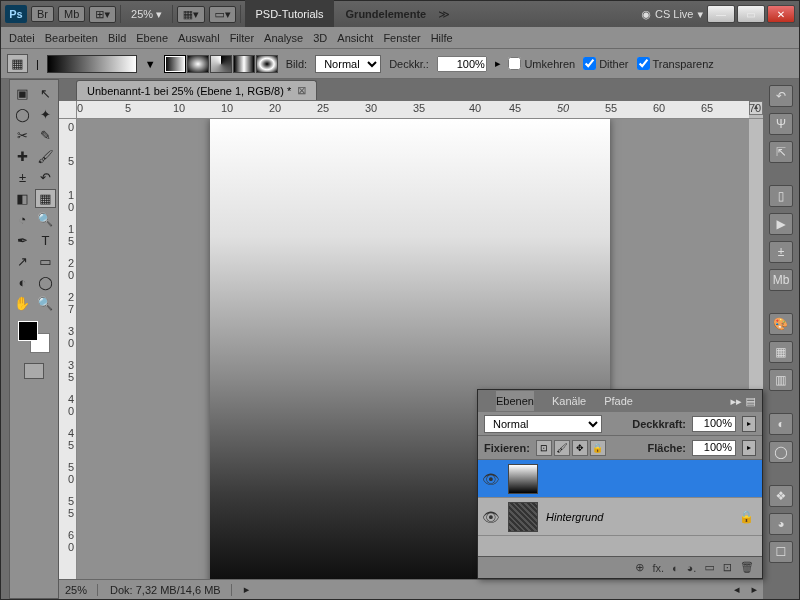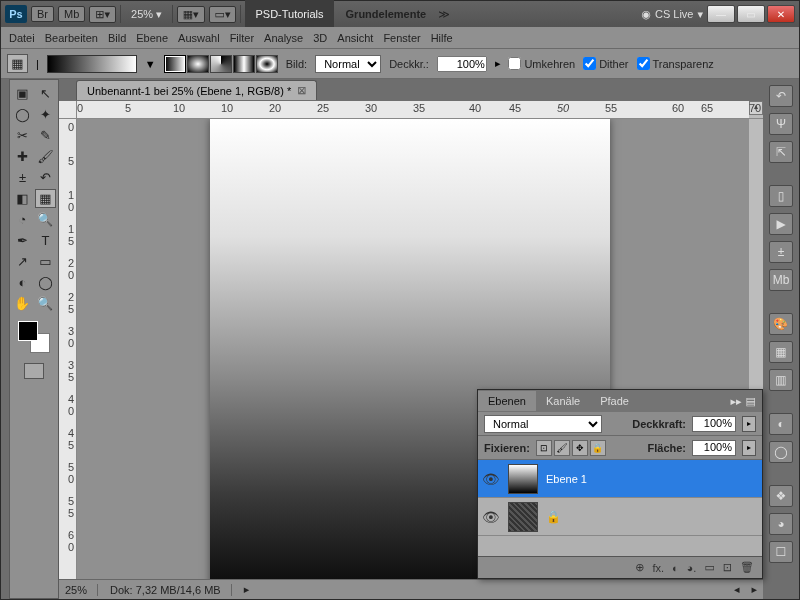--- a/index.html
+++ b/index.html
@@ -52,21 +52,21 @@
 .ruler-v span { display: block; height: 34px; text-align: right; padding-right: 2px; }
 .canvas { flex: 1; background: #909090; position: relative; overflow: hidden; }
 .page { position: absolute; left: 133px; top: 0; width: 400px; height: 470px; background: linear-gradient(to bottom, #fff 0%, #e0e0e0 25%, #8a8a8a 55%, #3a3a3a 80%, #0a0a0a 100%); box-shadow: 0 0 8px rgba(0,0,0,0.5); }
 .statusbar { height: 20px; background: #909090; border-top: 1px solid #666; display: flex; align-items: center; padding: 0 6px; gap: 12px; color: #222; font-size: 10px; }
 .statusbar .field { border-right: 1px solid #666; padding-right: 10px; }
 .rightdock { width: 36px; background: #6e6e6e; display: flex; flex-direction: column; align-items: center; padding: 6px 0; gap: 6px; }
 .rightdock .ic { width: 24px; height: 22px; background: #888; border: 1px solid #4a4a4a; border-radius: 2px; display: flex; align-items: center; justify-content: center; color: #ddd; font-size: 12px; }
 .rightdock .gap { height: 10px; }
 .layerspanel { position: absolute; left: 477px; top: 389px; width: 286px; height: 190px; background: #8c8c8c; border: 1px solid #2a2a2a; box-shadow: 2px 2px 6px rgba(0,0,0,0.4); display: flex; flex-direction: column; }
 .layerspanel .ptabs { height: 22px; background: #747474; display: flex; align-items: center; }
-.layerspanel .ptab { padding: 4px 10px; color: #ddd; }
+.layerspanel .ptab { padding: 4px 0; color: #ddd; margin-left: 18px; }
 .layerspanel .ptab.act { background: #8c8c8c; color: #111; }
 .layerspanel .ptabright { margin-left: auto; display: flex; gap: 4px; padding-right: 6px; color: #ddd; font-size: 10px; }
 .layerspanel .row { height: 24px; display: flex; align-items: center; padding: 0 6px; gap: 6px; border-bottom: 1px solid #6a6a6a; }
 .layerspanel .row select { background: #fff; border: 1px solid #666; height: 18px; width: 118px; padding: 0 4px; }
 .layerspanel .row .lbl { color: #222; font-weight: bold; }
 .layerspanel .row .pct { width: 44px; height: 16px; background: #fff; border: 1px solid #666; text-align: right; padding-right: 3px; }
 .layerspanel .row .arrowbtn { width: 14px; height: 16px; background: #b5b5b5; border: 1px solid #555; text-align: center; font-size: 8px; line-height: 14px; }
 .layerspanel .locks { display: flex; gap: 2px; }
 .layerspanel .lockic { width: 16px; height: 16px; border: 1px solid #666; background: #b0b0b0; font-size: 9px; text-align: center; line-height: 14px; }
 .layerspanel .list { flex: 1; background: #b0b0b0; overflow: auto; }
@@ -227,40 +227,40 @@
               <span style="left: 96px;">10</span>
               <span style="left: 144px;">10</span>
               <span style="left: 192px;">20</span>
               <span style="left: 240px;">25</span>
               <span style="left: 288px;">30</span>
               <span style="left: 336px;">35</span>
               <span style="left: 384px; margin-left: 8px;">40</span>
               <span style="left: 432px;">45</span>
               <span style="left: 480px; font-style: italic;">50</span>
               <span style="left: 528px;">55</span>
-              <span style="left: 595px;">60</span>
+              <span style="left: 576px;">60</span>
               <span style="left: 624px;">65</span>
               <span style="left: 672px;">70</span>
             </div>
           <div class="sbarrow">
               <div class="arr">▴</div>
             </div>
         </div>
         <div class="ruler-body">
           <div class="ruler-v" id="vmarks">
               <span>0</span>
               <span>5</span>
               <span>1
 0</span>
               <span>1
 5</span>
               <span>2
 0</span>
               <span>2
-5</span>
+7</span>
               <span>3
 0</span>
               <span>3
 5</span>
               <span>4
 0</span>
               <span>4
 5</span>
               <span>5
 0</span>
@@ -338,25 +338,25 @@
     </div>
     <span style="flex:1"></span>
     <span class="lbl">Fläche:</span>
     <div class="pct">100%</div>
     <div class="arrowbtn">▸</div>
   </div>
   <div class="list">
     <div class="layer sel">
       <div class="eye">👁</div>
       <div class="thumb grad"></div>
-      <div class="lname">Ebene 1</div>
     </div>
     <div class="layer">
       <div class="eye">👁</div>
       <div class="thumb bg"></div>
+      <div class="lname it">Hintergrund</div>
       <div class="lockico">🔒</div>
     </div>
   </div>
   <div class="pfoot">
     <span>⊕</span>
     <span>fx.</span>
     <span>◐</span>
     <span>◕.</span>
     <span>▭</span>
     <span>⊡</span>

